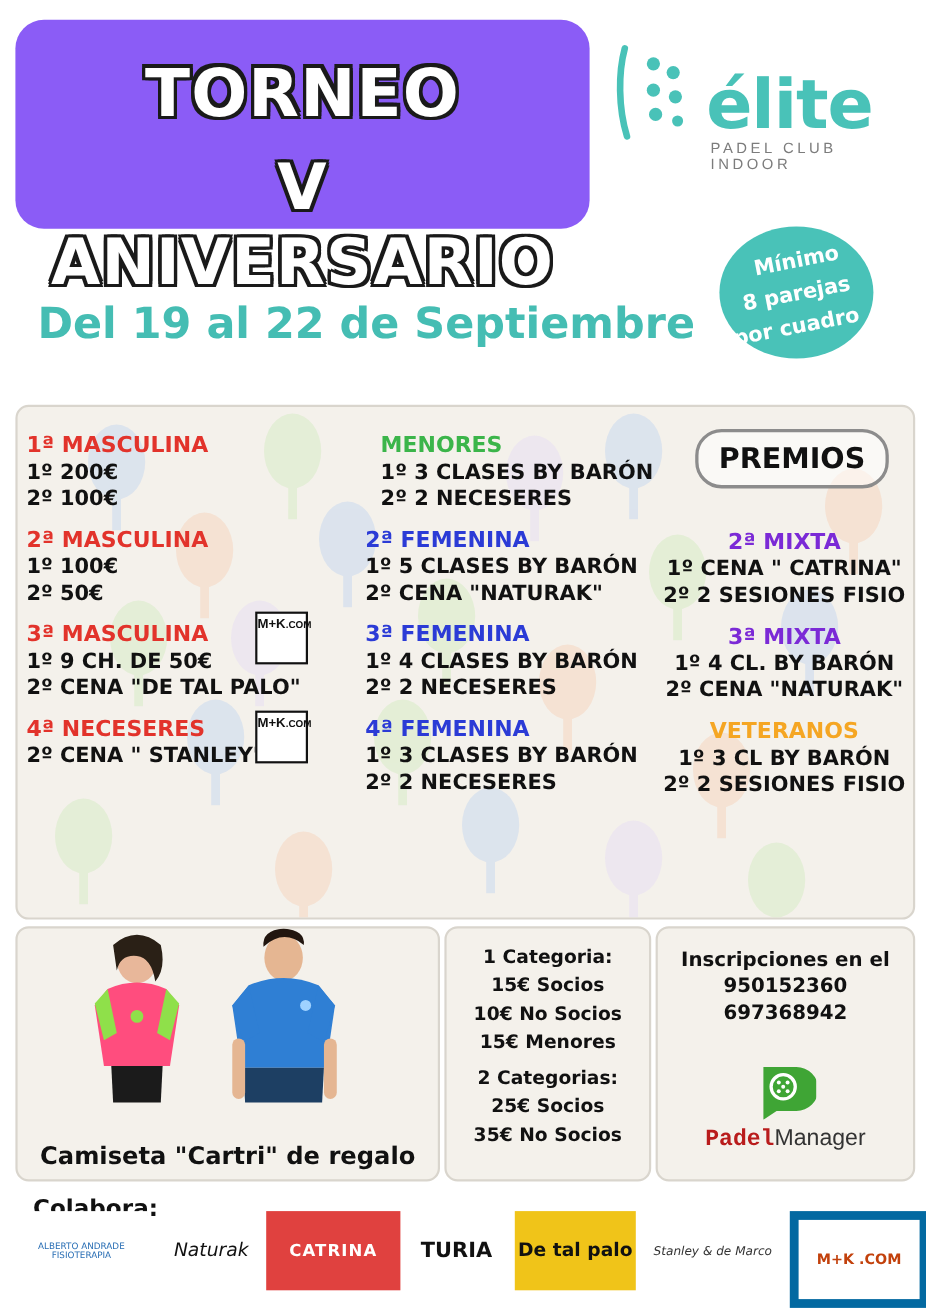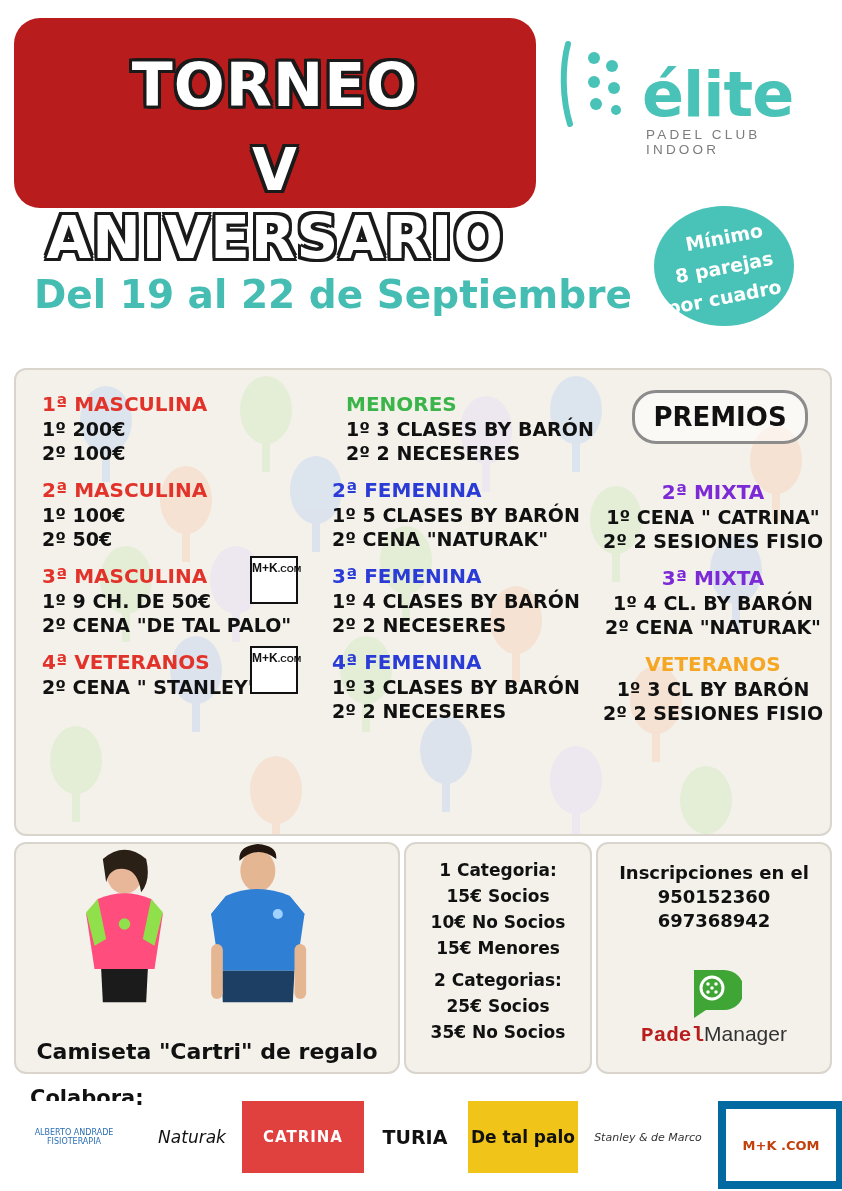--- a/index.html
+++ b/index.html
@@ -6,21 +6,21 @@
   body{
     width:842px;height:1191px;background:#ffffff;
     font-family:"Liberation Sans", sans-serif;
     position:relative;overflow:hidden;
   }
   .page{position:relative;width:842px;height:1191px;}
 
   
   .title-box{
     position:absolute;left:14px;top:18px;width:522px;height:190px;
-    background:#b91c1c;border-radius:26px;
+    background:#8b5cf6;border-radius:26px;
   }
   .title-line{
     position:absolute;width:100%;text-align:center;
     font-weight:bold;color:#ffffff;letter-spacing:1px;
     font-family:"DejaVu Sans", sans-serif;
     text-shadow:
        3px 3px 0 #1a1a1a, -3px 3px 0 #1a1a1a, 3px -3px 0 #1a1a1a, -3px -3px 0 #1a1a1a,
        0px 3px 0 #1a1a1a, 0px -3px 0 #1a1a1a, 3px 0px 0 #1a1a1a, -3px 0px 0 #1a1a1a;
   }
   .title-1{top:32px;font-size:60px;}
@@ -68,21 +68,21 @@
   }
   .rackets{position:absolute;left:0;top:0;width:814px;height:464px;opacity:.55;}
   .premios-badge{
     position:absolute;right:22px;top:20px;width:170px;height:48px;
     border:3px solid #8c8c8c;border-radius:24px;background:rgba(255,255,255,.55);
     display:flex;align-items:center;justify-content:center;
     font-size:26px;font-weight:bold;color:#111;
     font-family:"DejaVu Sans", sans-serif;
   }
   .col{position:absolute;}
-  .col-1{left:26px;top:22px;width:290px;}
+  .col-1{left:8px;top:22px;width:290px;}
   .col-2{left:316px;top:22px;width:270px;}
   .col-3{left:580px;top:110px;width:234px;}
   .cat{
     font-size:20px;font-weight:bold;margin:0 0 2px 0;
     font-family:"DejaVu Sans", sans-serif;
   }
   .prz{
     font-size:19px;font-weight:bold;color:#111;margin:0 0 2px 0;
     font-family:"DejaVu Sans", sans-serif;white-space:nowrap;
   }
@@ -240,21 +240,21 @@
       </div>
       <div class="blk">
         <div class="cat" style="color:#e2332b">3ª MASCULINA</div>
         <div class="prz">1º 9 CH. DE 50€</div>
         <div class="prz">2º CENA "DE TAL PALO"</div>
         <span class="mk-chip" style="left:208px;top:-8px;">
           <span class="mk-top">M+K</span><span class="mk-dot"></span><span class="mk-bot">.COM</span>
         </span>
       </div>
       <div class="blk">
-        <div class="cat" style="color:#e2332b">4ª VETERANOS</div>
+        <div class="cat" style="color:#e2332b">4ª NECESERES</div>
         <div class="prz">2º CENA " STANLEY"</div>
         <span class="mk-chip" style="left:208px;top:-4px;">
           <span class="mk-top">M+K</span><span class="mk-dot"></span><span class="mk-bot">.COM</span>
         </span>
       </div>
     </div>
 
     <div class="col col-2">
       <div class="blk" style="margin-left:14px">
         <div class="cat" style="color:#3bb54a">MENORES</div>

